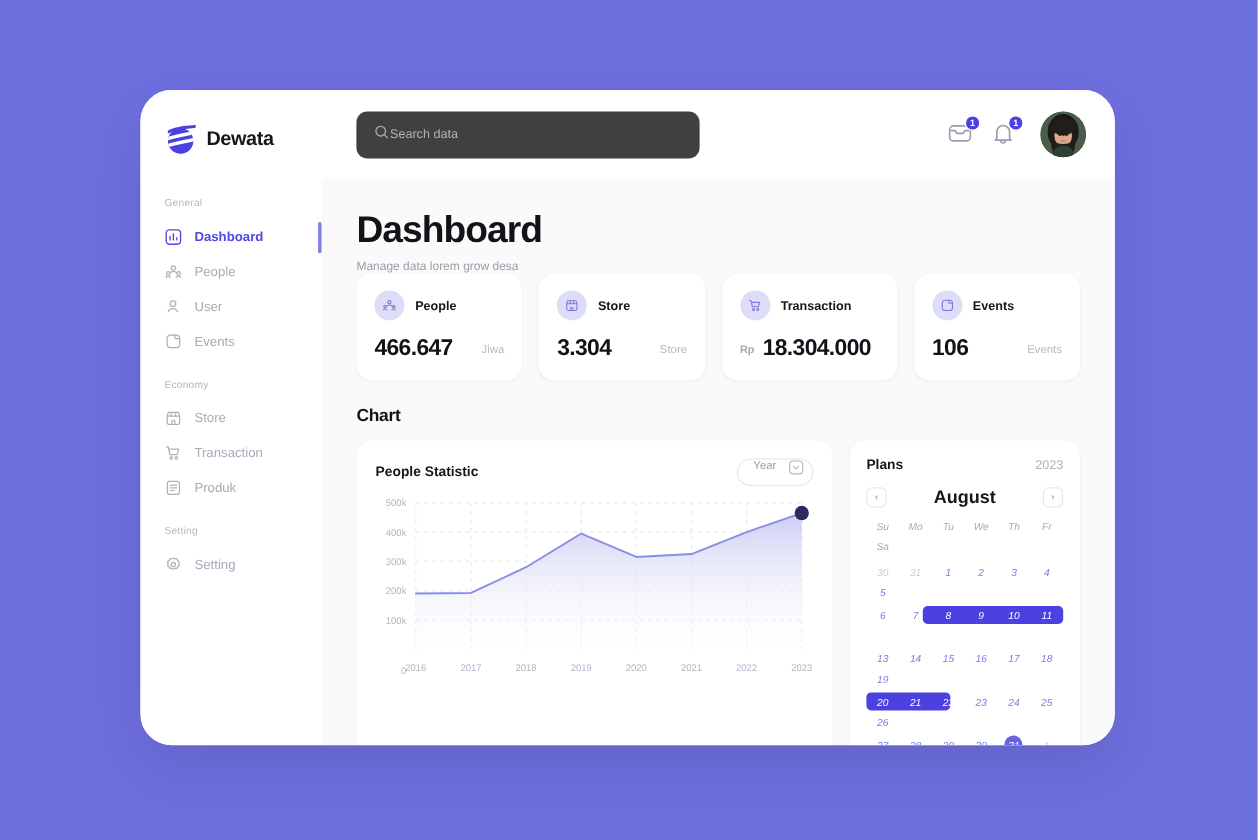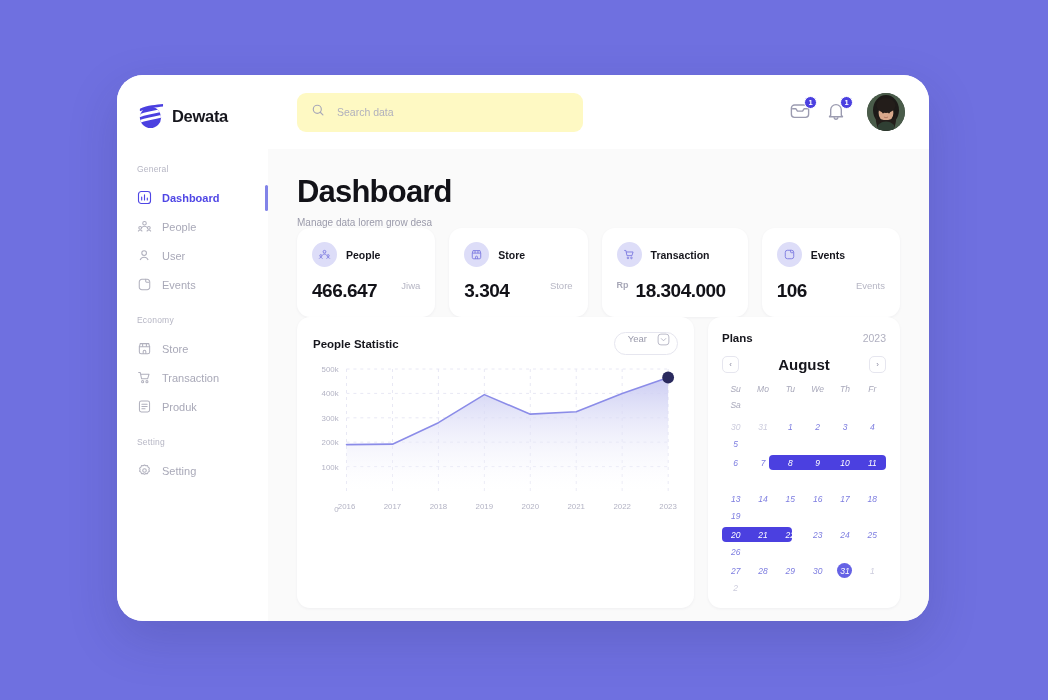--- a/index.html
+++ b/index.html
@@ -43,22 +43,22 @@
   }
 
   
   .main { flex:1; display:flex; flex-direction:column; min-width:0; }
 
   .topbar {
     height:74px; background:#ffffff; display:flex; align-items:center;
     padding:0 24px 0 29px; gap:12px;
   }
   .search-box {
-    width:286px; height:39px; background:#fef9c3; border-radius:9px;
-    display:flex; align-items:center; gap:12px; padding:0 14px;
+    width:286px; height:39px; background:#404040; border-radius:9px;
+    display:flex; align-items:center; gap:0; padding:0 14px;
   }
   .search-box input {
     border:0; background:transparent; outline:none; flex:1;
     font-family:"Liberation Sans", sans-serif; font-size:10.5px; color:#8a8a99;
   }
   .search-box input::placeholder { color:#b0b0bd; }
   .topbar-spacer { flex:1; }
   .icon-btn { position:relative; width:24px; height:24px; cursor:pointer; }
   .badge {
     position:absolute; top:-4px; right:-4px; min-width:13px; height:13px;
@@ -90,21 +90,21 @@
   .stat-card {
     flex:1; background:#fff; border-radius:13px; padding:14px 15px 15px 15px;
     box-shadow:0 1px 3px rgba(30,30,70,.05);
   }
   .stat-top { display:flex; align-items:center; gap:9px; }
   .stat-ico-wrap {
     width:25px; height:25px; border-radius:50%; background:#ddddf8;
     display:flex; align-items:center; justify-content:center; flex-shrink:0;
   }
   .stat-label { font-size:10.5px; font-weight:600; color:#16161d; }
-  .stat-bottom { display:flex; align-items:flex-start; gap:7px; margin-top:13px; }
+  .stat-bottom { display:flex; align-items:center; gap:7px; margin-top:13px; }
   .stat-prefix { font-size:9px; color:#a8a8b8; font-weight:600; }
   .stat-value { font-size:19px; font-weight:700; color:#121218; letter-spacing:-.5px; }
   .stat-unit { font-size:9.5px; color:#b6b6c4; margin-left:auto; }
 
   .chart-row { display:flex; gap:14px; margin-top:0; }
   .chart-card {
     flex:1; background:#fff; border-radius:13px; padding:15px 16px 12px 16px;
     box-shadow:0 1px 3px rgba(30,30,70,.05); min-width:0;
   }
   .chart-head { display:flex; align-items:center; justify-content:space-between; }
@@ -408,20 +408,21 @@
             </span>
             <span class="stat-label">Events</span>
           </div>
           <div class="stat-bottom">
             <span class="stat-value">106</span>
             <span class="stat-unit">Events</span>
           </div>
         </div>
       </div>
 
+      <div class="section-title">Chart</div>
 
       <div class="chart-row">
 
         <div class="chart-card">
           <div class="chart-head">
             <span class="chart-title">People Statistic</span>
             <div class="year-select">
               <span>Year</span>
               <span>
                 <svg viewBox="0 0 14 14" width="13" height="13" fill="none" stroke="#b4b4c4" stroke-width="1">

